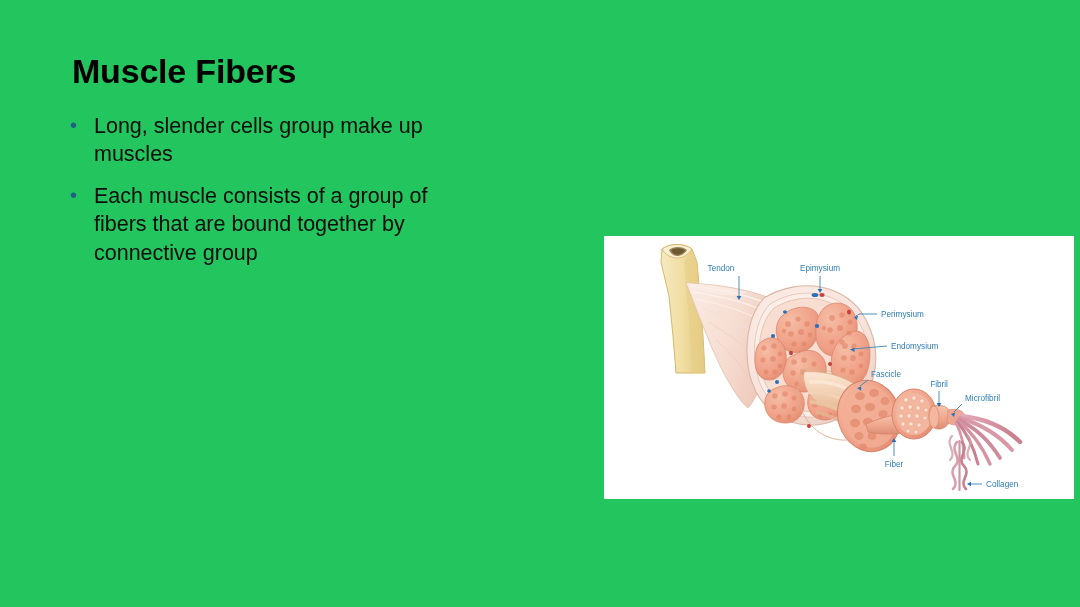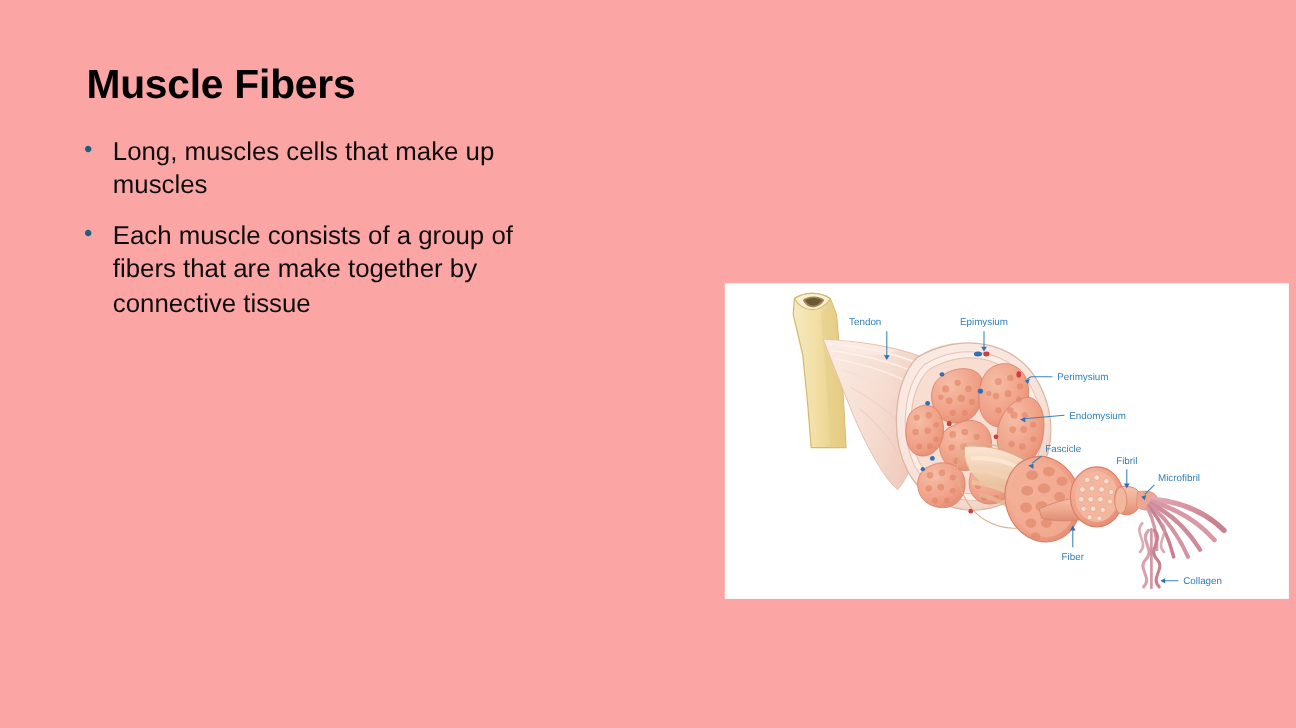--- a/index.html
+++ b/index.html
@@ -10,21 +10,21 @@
     width: 1080px;
     height: 607px;
     overflow: hidden;
     font-family: "Liberation Sans", sans-serif;
     background: #b8e2fc;
   }
   #slide {
     position: relative;
     width: 1080px;
     height: 607px;
-    background: #fca5a5;
+    background: #22c55e;
   }
   #slide-title {
     position: absolute;
     left: 72px;
     top: 30px;
     font-size: 34px;
     font-weight: bold;
     color: #000000;
     letter-spacing: -0.2px;
     line-height: 1.1;
@@ -82,25 +82,25 @@
 </head>
 <body>
 
 <div id="slide">
 
   <h1 id="slide-title">Muscle Fibers</h1>
 
   <ul id="bullet-list">
     <li class="bullet-item">
       <span class="bullet-marker">•</span>
-      <span class="bullet-text">Long, muscles cells that make up muscles</span>
+      <span class="bullet-text">Long, slender cells group make up muscles</span>
     </li>
     <li class="bullet-item">
       <span class="bullet-marker">•</span>
-      <span class="bullet-text">Each muscle consists of a group of fibers that are make together by connective tissue</span>
+      <span class="bullet-text">Each muscle consists of a group of fibers that are bound together by connective group</span>
     </li>
   </ul>
 
   <div id="diagram-panel">
     <svg id="diagram-svg" viewBox="0 0 470 263" xmlns="http://www.w3.org/2000/svg">
 
       <defs>
         <linearGradient id="gBone" x1="0" y1="0" x2="1" y2="0">
           <stop offset="0%" stop-color="#f6e9c2"></stop>
           <stop offset="45%" stop-color="#f2dfa4"></stop>

